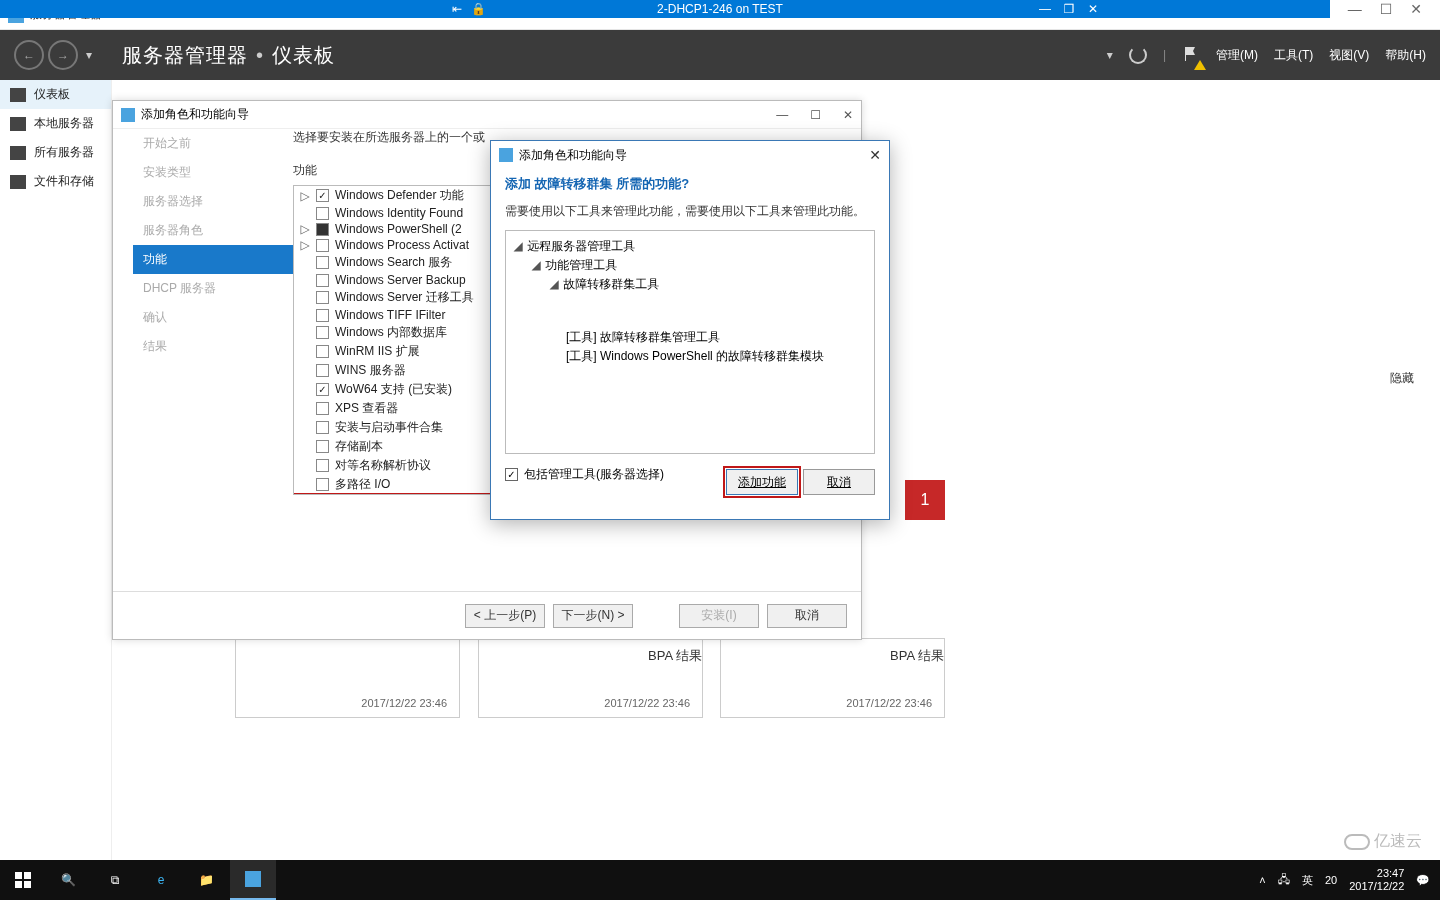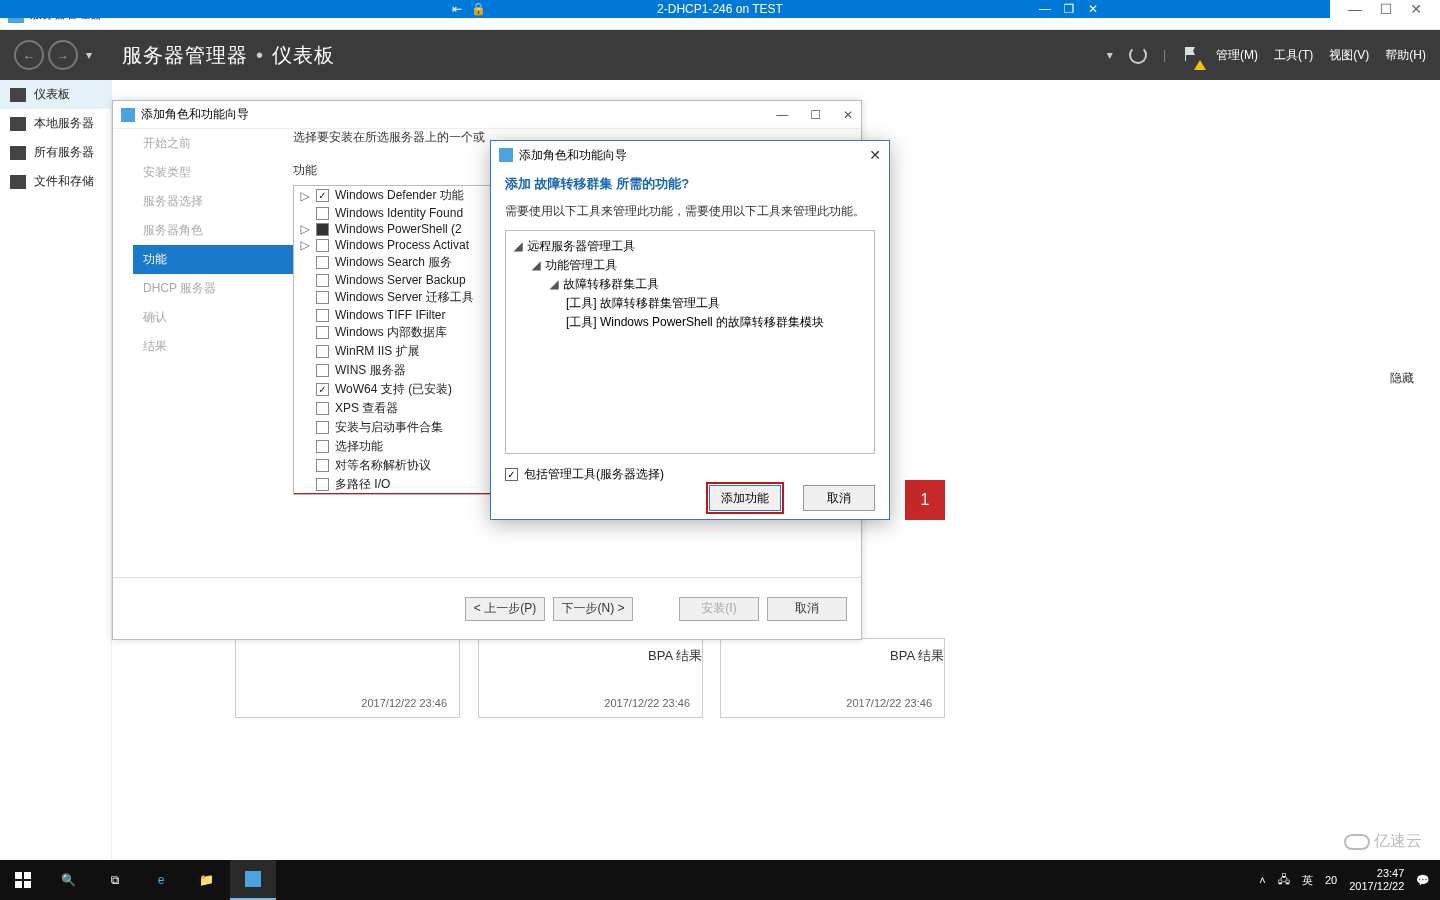--- a/index.html
+++ b/index.html
@@ -56,37 +56,37 @@
 .wizard .w-steps div { padding: 6px 0; font-size: 12px; color: #aaa; }
 .wizard .w-steps div.active { background: #1979ca; color: #fff; padding: 6px 10px; margin-left: -10px; }
 .wizard .w-content { flex: 1; padding-right: 20px; }
 .wizard .w-desc { font-size: 12px; color: #333; margin-bottom: 16px; }
 .wizard .w-label { font-size: 12px; color: #333; margin-bottom: 6px; }
 .wizard .feat-box { border: 1px solid #bbb; height: 310px; overflow: hidden; position: relative; background: #fff; }
 .wizard .feat-row { display: flex; align-items: center; gap: 6px; padding: 1px 6px; font-size: 12px; color: #222; white-space: nowrap; }
 .wizard .feat-row .expander { width: 10px; text-align: center; color: #666; }
 .wizard .feat-row .chk { width: 13px; height: 13px; border: 1px solid #888; display: inline-flex; align-items: center; justify-content: center; font-size: 10px; }
 .wizard .feat-row.selected { outline: 2px solid #c01818; outline-offset: -1px; }
-.wizard .w-footer { position: absolute; bottom: 0; left: 0; right: 0; height: 62px; border-top: 1px solid #ddd; display: flex; align-items: center; justify-content: flex-end; gap: 8px; padding: 0 14px; }
+.wizard .w-footer { position: absolute; bottom: 0; left: 0; right: 0; height: 48px; border-top: 1px solid #ddd; display: flex; align-items: center; justify-content: flex-end; gap: 8px; padding: 0 14px; }
 .wizard .btn { min-width: 80px; height: 24px; border: 1px solid #aaa; background: #f0f0f0; font-size: 12px; display: inline-flex; align-items: center; justify-content: center; color: #333; }
 .wizard .btn.disabled { color: #aaa; }
 
 
 .inner-dialog { position: absolute; top: 140px; left: 490px; width: 400px; height: 380px; background: #fff; border: 1px solid #3a78b5; box-shadow: 0 4px 20px rgba(0,0,0,0.3); z-index: 30; }
 .inner-dialog .d-titlebar { height: 28px; display: flex; align-items: center; padding: 0 8px; }
 .inner-dialog .d-titlebar .d-icon { width: 14px; height: 14px; background: #4aa3df; margin-right: 6px; }
 .inner-dialog .d-titlebar .d-close { margin-left: auto; font-size: 14px; color: #333; }
 .inner-dialog .d-heading { color: #1566b3; font-size: 13px; padding: 6px 14px 10px; font-weight: bold; }
 .inner-dialog .d-desc { font-size: 12px; color: #333; padding: 0 14px 10px; }
 .inner-dialog .d-tree { margin: 0 14px; border: 1px solid #bbb; height: 224px; padding: 6px; font-size: 12px; overflow: hidden; }
 .inner-dialog .d-tree .t-row { padding: 1px 0; }
 .inner-dialog .d-tree .t-exp { color: #555; display: inline-block; width: 12px; text-align: center; }
 .inner-dialog .d-check { padding: 12px 14px; font-size: 12px; display: flex; align-items: center; gap: 6px; }
 .inner-dialog .d-check .chk { width: 13px; height: 13px; border: 1px solid #666; display: inline-flex; align-items: center; justify-content: center; font-size: 10px; }
-.inner-dialog .d-footer { position: absolute; bottom: 8px; right: 14px; display: flex; gap: 22px; }
+.inner-dialog .d-footer { position: absolute; bottom: 24px; right: 14px; display: flex; gap: 5px; text-decoration: underline; }
 .inner-dialog .d-btn { min-width: 72px; height: 26px; border: 1px solid #999; background: #f0f0f0; font-size: 12px; display: inline-flex; align-items: center; justify-content: center; }
 .inner-dialog .d-btn.primary { outline: 2px solid #c01818; outline-offset: 1px; border: 1px solid #3a78b5; }
 
 
 .taskbar { position: absolute; bottom: 0; left: 0; right: 0; height: 40px; background: #101010; display: flex; align-items: center; z-index: 100; }
 .taskbar .tb-item { width: 46px; height: 40px; display: inline-flex; align-items: center; justify-content: center; color: #fff; }
 .taskbar .tb-item.active { background: #2a2a2a; border-bottom: 2px solid #76b9ed; }
 .taskbar .tray { margin-left: auto; display: flex; align-items: center; gap: 12px; padding-right: 10px; color: #fff; font-size: 11px; }
 .taskbar .clock { text-align: right; line-height: 1.2; }
 
@@ -270,21 +270,21 @@
             <span class="lbl">XPS 查看器</span>
           </div>
           <div class="feat-row">
             <span class="expander"></span>
             <span class="chk"></span>
             <span class="lbl">安装与启动事件合集</span>
           </div>
           <div class="feat-row">
             <span class="expander"></span>
             <span class="chk"></span>
-            <span class="lbl">选择功能</span>
+            <span class="lbl">存储副本</span>
           </div>
           <div class="feat-row">
             <span class="expander"></span>
             <span class="chk"></span>
             <span class="lbl">对等名称解析协议</span>
           </div>
           <div class="feat-row">
             <span class="expander"></span>
             <span class="chk"></span>
             <span class="lbl">多路径 I/O</span>
@@ -309,21 +309,21 @@
     <span class="d-icon"></span>
     <span>添加角色和功能向导</span>
     <span class="d-close">✕</span>
   </div>
   <div class="d-heading">添加 故障转移群集 所需的功能?</div>
   <div class="d-desc">需要使用以下工具来管理此功能，需要使用以下工具来管理此功能。</div>
   <div class="d-tree" id="dialog-tree">
       <div class="t-row" style="padding-left: 0px;"><span class="t-exp">◢</span><span> 远程服务器管理工具</span></div>
       <div class="t-row" style="padding-left: 18px;"><span class="t-exp">◢</span><span> 功能管理工具</span></div>
       <div class="t-row" style="padding-left: 36px;"><span class="t-exp">◢</span><span> 故障转移群集工具</span></div>
-      <div class="t-row" style="padding-left: 54px;"><span> [工具] 故障转移群集管理工具</span></div>
+      <div class="t-row" style="padding-left: 54px; margin-top: 34px;"><span> [工具] 故障转移群集管理工具</span></div>
       <div class="t-row" style="padding-left: 54px;"><span> [工具] Windows PowerShell 的故障转移群集模块</span></div>
     </div>
   <div class="d-check">
     <span class="chk">✓</span>
     <span>包括管理工具(服务器选择)</span>
   </div>
   <div class="d-footer">
     <span class="d-btn primary">添加功能</span>
     <span class="d-btn">取消</span>
   </div>

